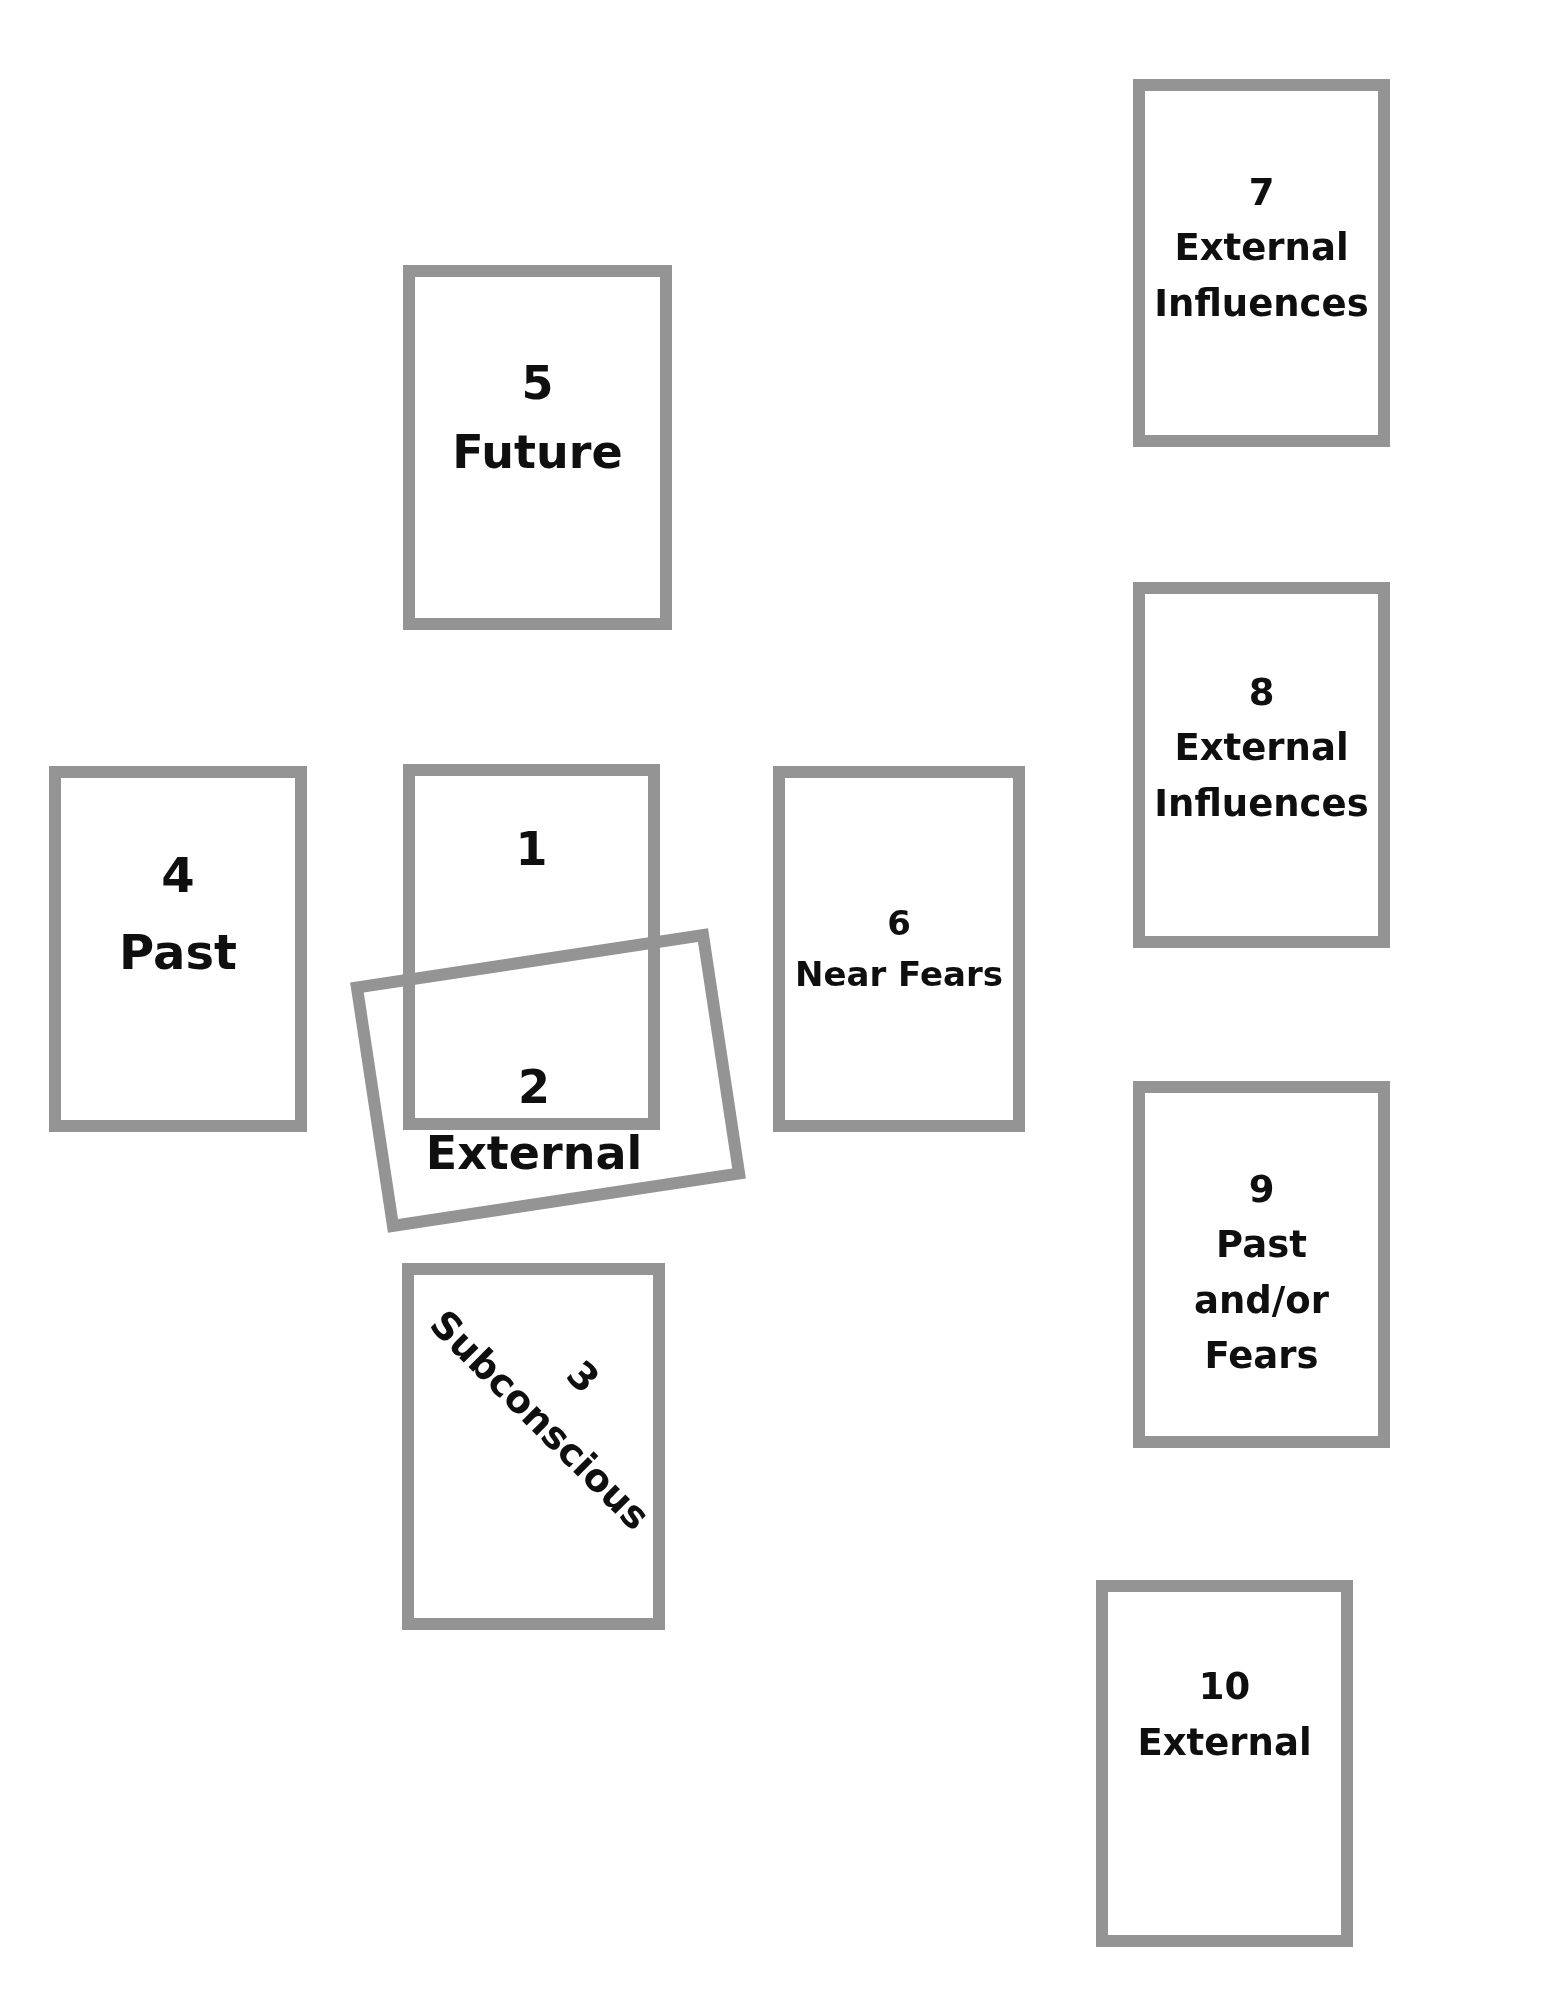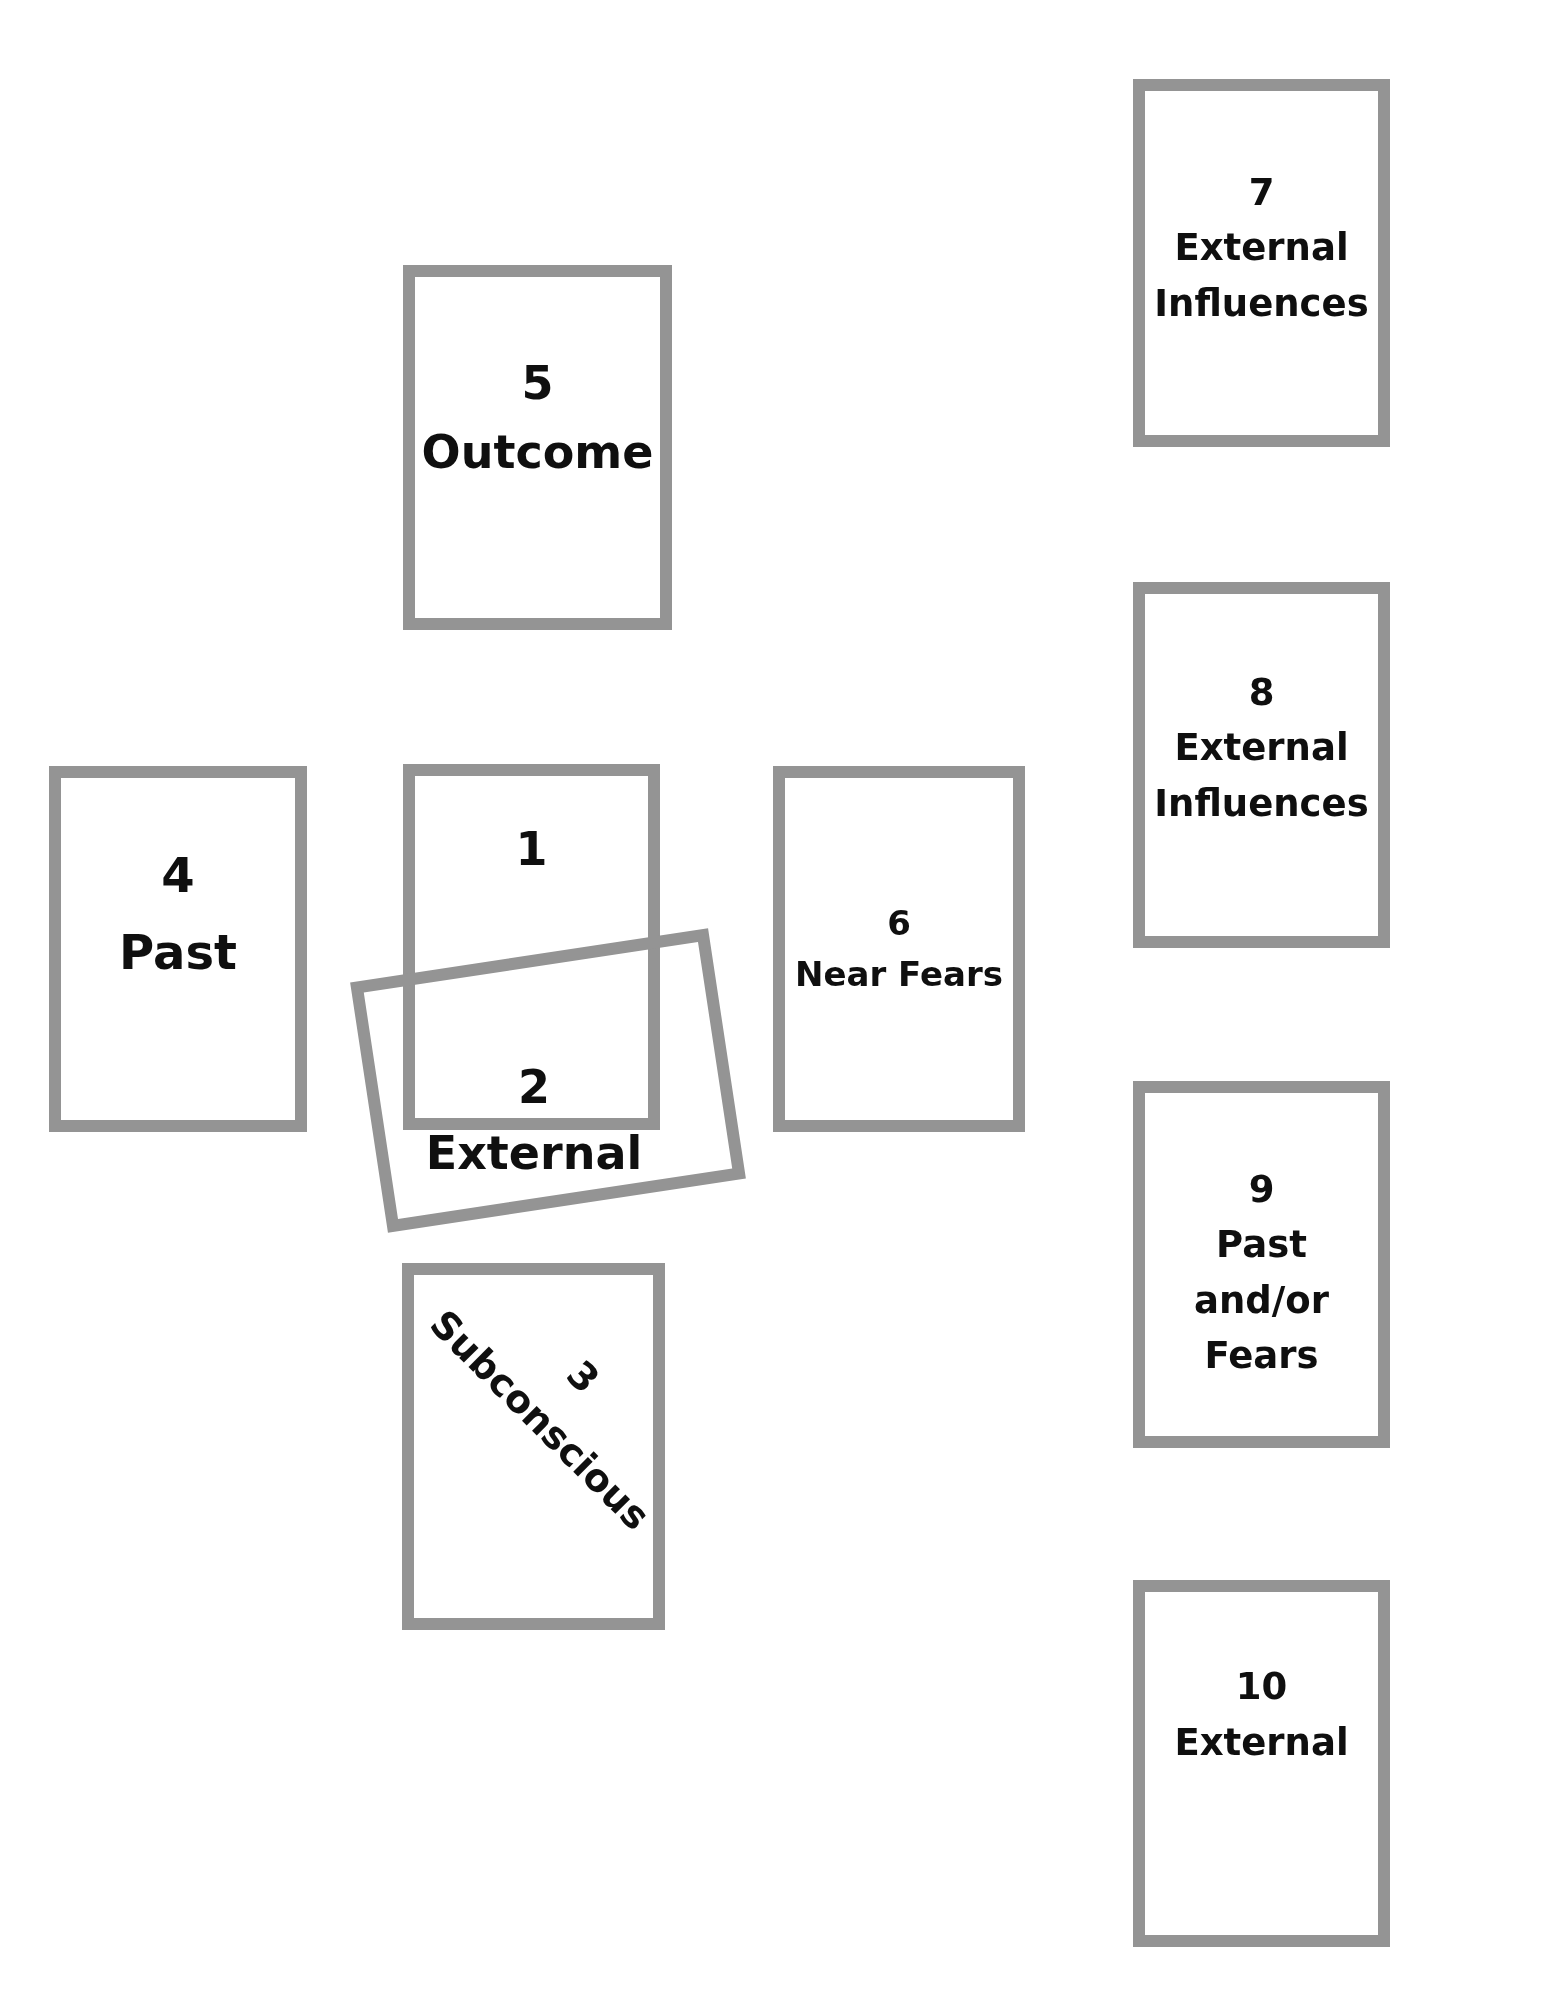--- a/index.html
+++ b/index.html
@@ -50,21 +50,21 @@
   .c8  { left: 1133px; top: 582px;  width: 257px; height: 366px; }
   .c8 .card-label  { font-size: 37px; transform: translateY(-17px); }
 
   .c3  { left: 402px;  top: 1263px; width: 263px; height: 367px; }
   .c3 .card-label  { font-size: 38px; line-height: 1.6;
                      transform: translate(28px, -48px) rotate(45deg); }
 
   .c9  { left: 1133px; top: 1081px; width: 257px; height: 367px; }
   .c9 .card-label  { font-size: 37px; transform: translateY(8px); }
 
-  .c10 { left: 1133px; top: 1580px; width: 257px; height: 367px; }
+  .c10 { left: 1096px; top: 1580px; width: 257px; height: 367px; }
   .c10 .card-label { font-size: 37px; transform: translateY(-49px); }
 
   
   .c2wrap {
     position: absolute;
     left: 367px; top: 954px;
     width: 362px; height: 253px;
     z-index: 5;
   }
   .c2box {
@@ -87,21 +87,21 @@
   }
 </style>
 </head>
 <body>
 
 <div class="board">
 
   <div class="card c5">
     <div class="card-label">
       <div class="line">5</div>
-      <div class="line">Outcome</div>
+      <div class="line">Future</div>
     </div>
   </div>
 
   <div class="card c7">
     <div class="card-label">
       <div class="line">7</div>
       <div class="line">External</div>
       <div class="line">Influences</div>
     </div>
   </div>

